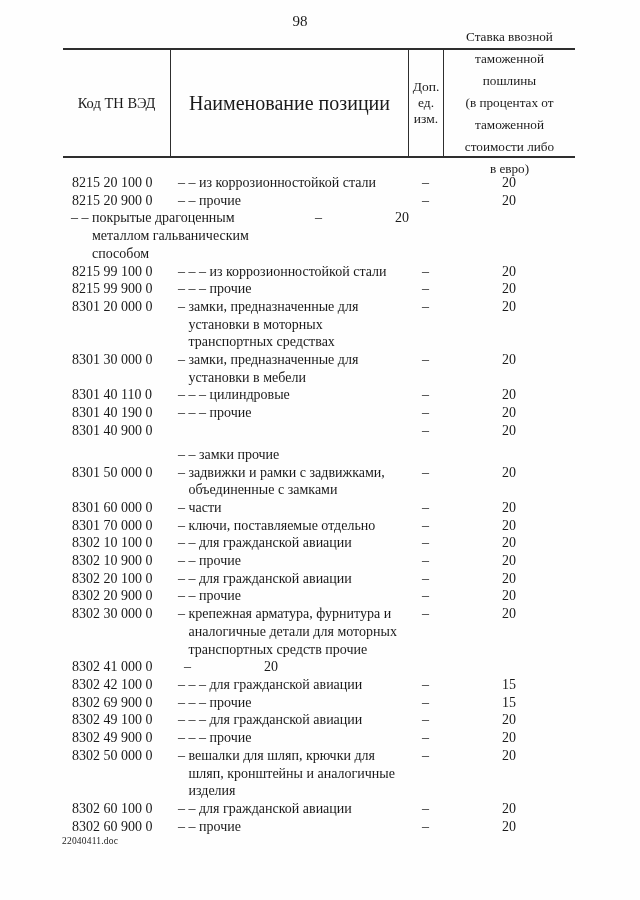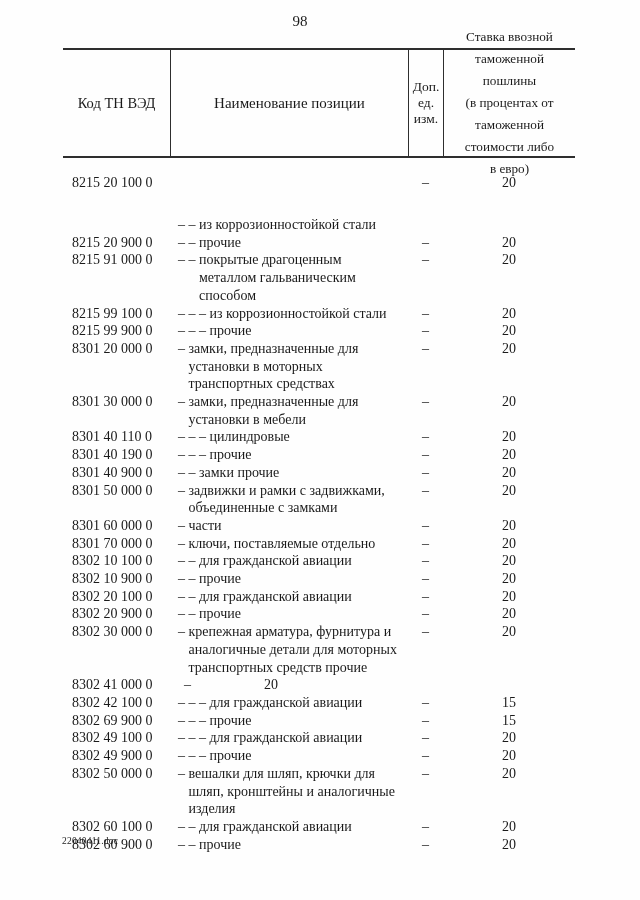--- a/index.html
+++ b/index.html
@@ -18,21 +18,21 @@
   .tariff-table { position: absolute; left: 63px; top: 48px; width: 512px; }
   .thead {
     display: flex; height: 110px; box-sizing: border-box;
     border-top: 2px solid #2e2e2e; border-bottom: 2px solid #2e2e2e;
   }
   .th {
     display: flex; align-items: center; justify-content: center;
     text-align: center; box-sizing: border-box;
   }
   .th-code { width: 107px; font-size: 14.5px; }
-  .th-name { width: 238px; font-size: 15px; border-left: 1.5px solid #2e2e2e; }
+  .th-name { width: 238px; font-size: 20px; border-left: 1.5px solid #2e2e2e; }
   .th-unit { width: 35px; font-size: 13.5px; line-height: 16px;
              border-left: 1.5px solid #2e2e2e; white-space: pre-line; }
   .th-duty { width: 132px; font-size: 13.2px; line-height: 22px;
              border-left: 1.5px solid #2e2e2e; white-space: pre-line; }
   .tbody { padding-top: 16px; font-size: 14px; line-height: 17.7px; }
   .trow { display: flex; }
   .cell { box-sizing: border-box; }
   .cell-code { width: 107px; padding-left: 9px; }
   .cell-name { width: 238px; white-space: pre-line; }
   .cell-unit { width: 35px; text-align: center; }
@@ -58,34 +58,33 @@
 таможенной
 пошлины
 (в процентах от
 таможенной
 стоимости либо
 в евро)</div>
   </div>
   <div class="tbody">
   <div class="trow">
     <div class="cell cell-code">8215 20 100 0</div>
-    <div class="cell cell-name" style="padding-left: 29px; text-indent: -21px; margin-top: 42px;">– – из коррозионностойкой стали</div>
+    <div class="cell cell-name" style="padding-left: 29px; text-indent: -21px;">– – из коррозионностойкой стали</div>
     <div class="cell cell-unit">–</div>
     <div class="cell cell-duty">20</div>
   </div>
 
   <div class="trow">
     <div class="cell cell-code">8215 20 900 0</div>
     <div class="cell cell-name" style="padding-left: 29px; text-indent: -21px;">– – прочие</div>
     <div class="cell cell-unit">–</div>
     <div class="cell cell-duty">20</div>
   </div>
 
   <div class="trow">
-    <div class="cell cell-code">8215 91 000 0</div>
     <div class="cell cell-name" style="padding-left: 29px; text-indent: -21px;">– – покрытые драгоценным
 металлом гальваническим
 способом</div>
     <div class="cell cell-unit">–</div>
     <div class="cell cell-duty">20</div>
   </div>
 
   <div class="trow">
     <div class="cell cell-code">8215 99 100 0</div>
     <div class="cell cell-name" style="padding-left: 39.5px; text-indent: -31.5px;">– – – из коррозионностойкой стали</div>
@@ -126,21 +125,21 @@
 
   <div class="trow">
     <div class="cell cell-code">8301 40 190 0</div>
     <div class="cell cell-name" style="padding-left: 39.5px; text-indent: -31.5px;">– – – прочие</div>
     <div class="cell cell-unit">–</div>
     <div class="cell cell-duty">20</div>
   </div>
 
   <div class="trow">
     <div class="cell cell-code">8301 40 900 0</div>
-    <div class="cell cell-name" style="padding-left: 29px; text-indent: -21px;">– – замки прочие</div>
+    <div class="cell cell-name" style="padding-left: 29px; text-indent: -21px; margin-top: 24px;">– – замки прочие</div>
     <div class="cell cell-unit">–</div>
     <div class="cell cell-duty">20</div>
   </div>
 
   <div class="trow">
     <div class="cell cell-code">8301 50 000 0</div>
     <div class="cell cell-name" style="padding-left: 18.5px; text-indent: -10.5px;">– задвижки и рамки с задвижками,
 объединенные с замками</div>
     <div class="cell cell-unit">–</div>
     <div class="cell cell-duty">20</div>

